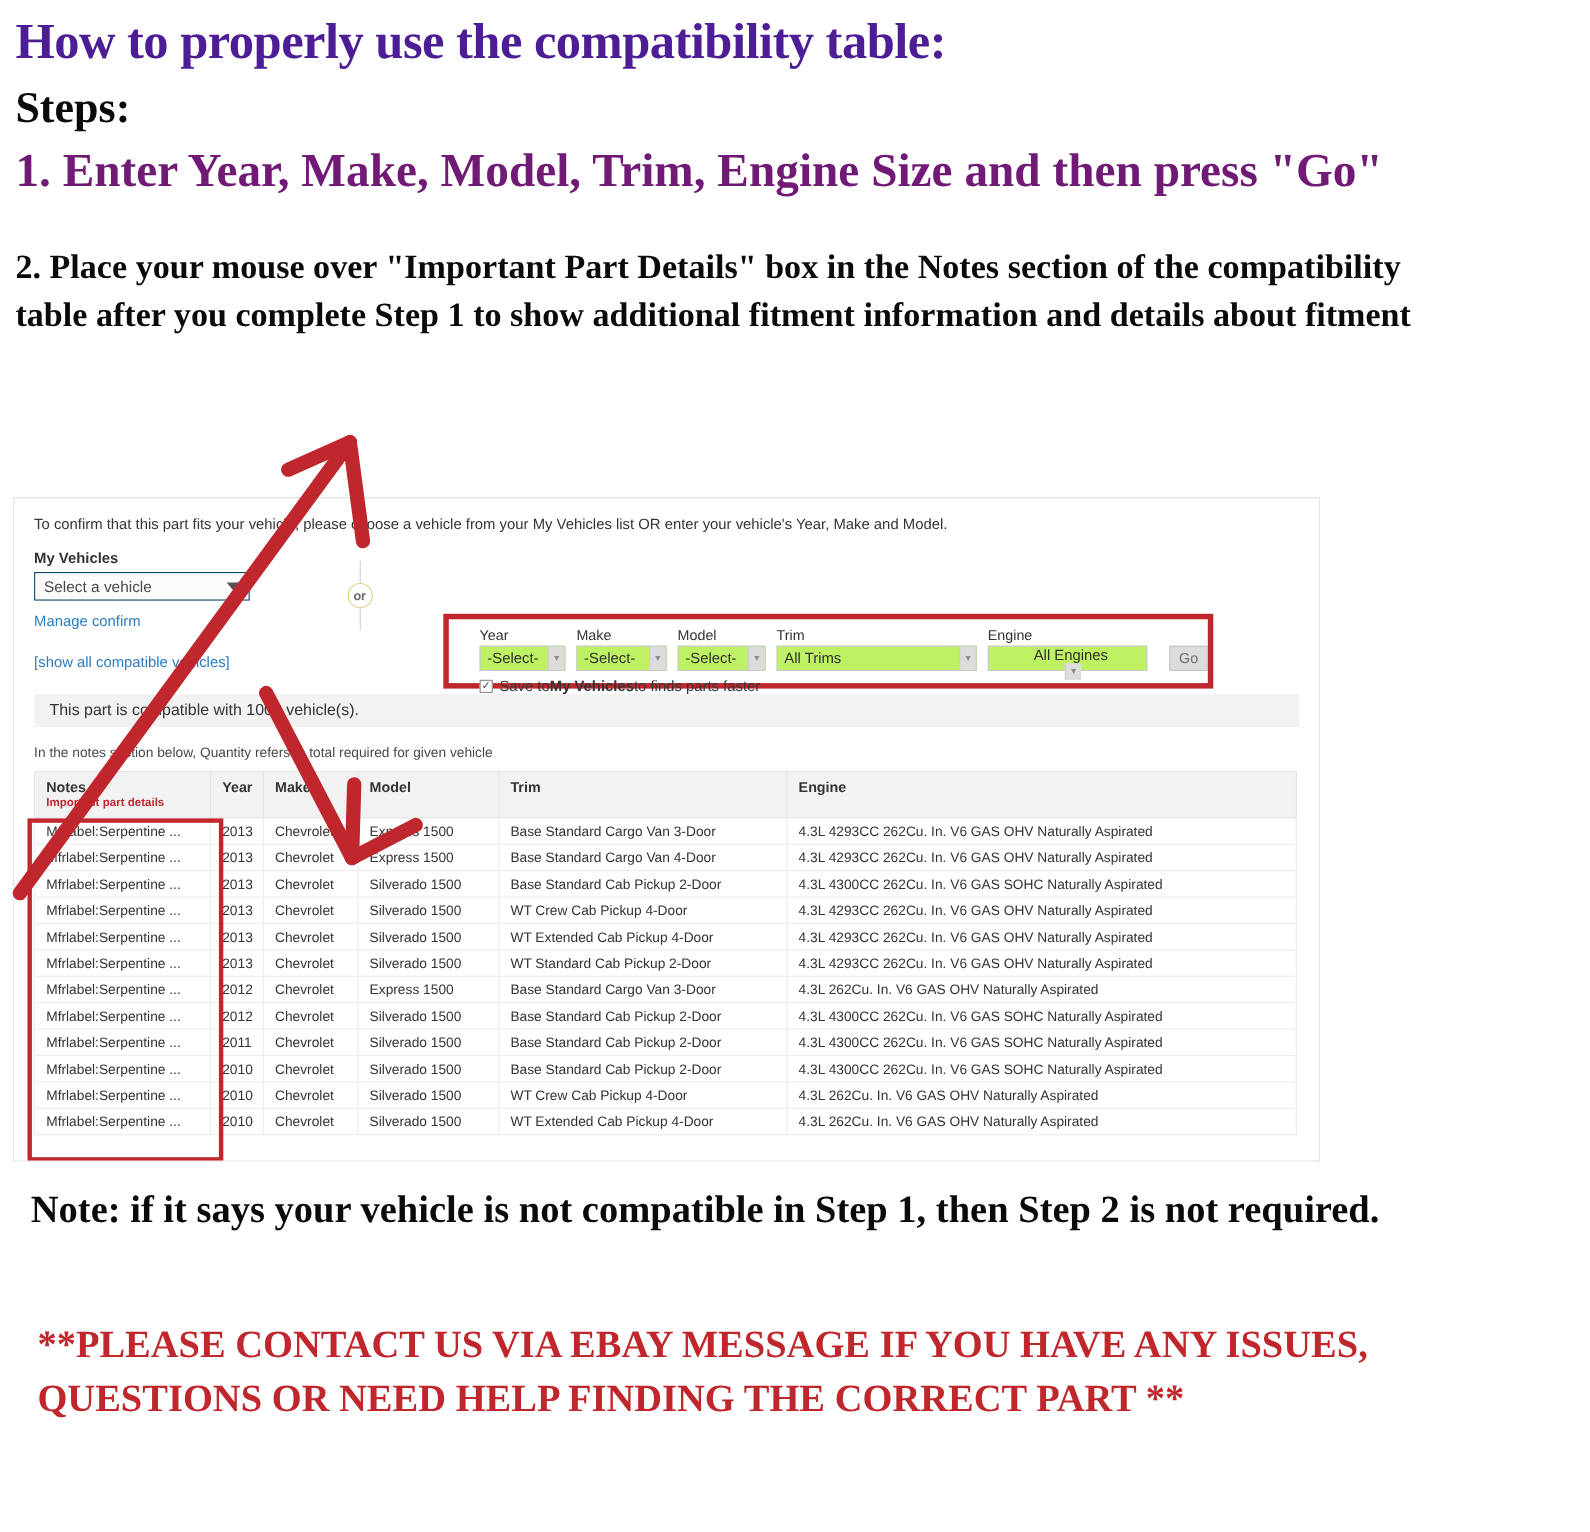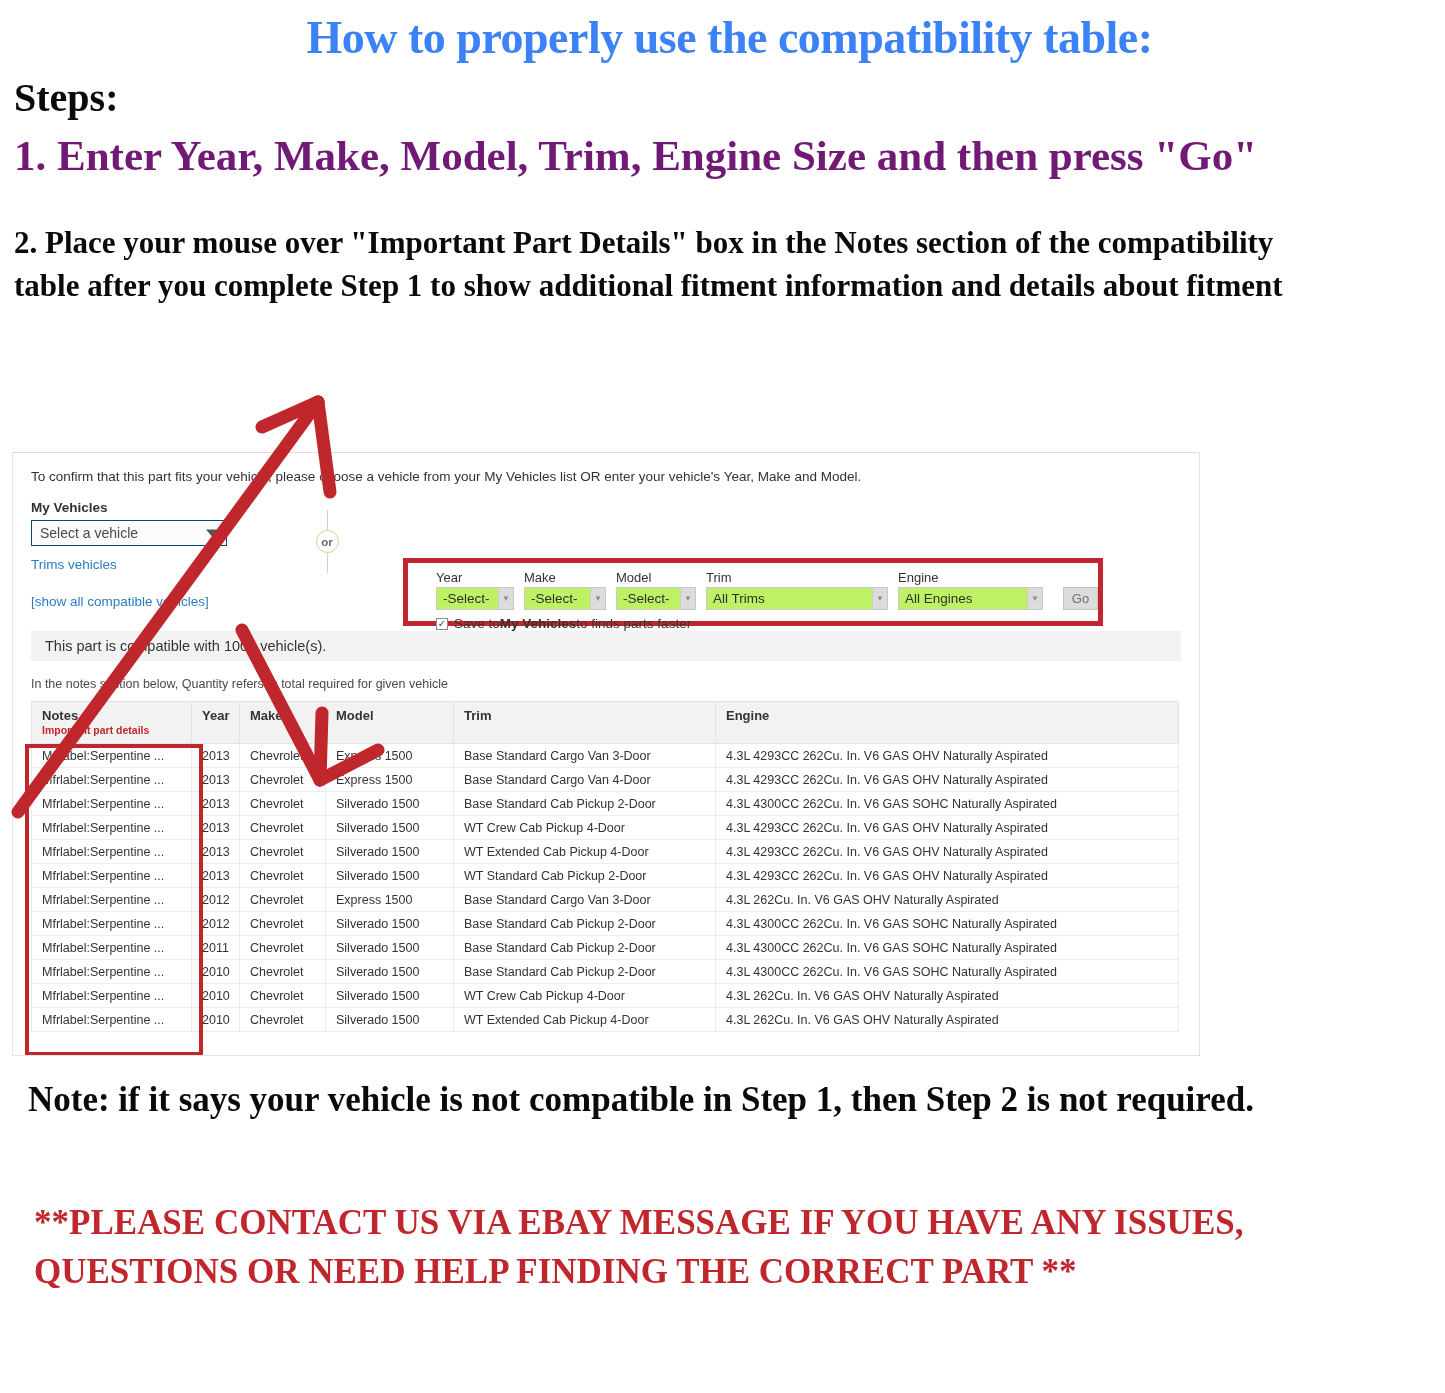--- a/index.html
+++ b/index.html
@@ -7,26 +7,25 @@
   body {
     width:1445px; height:1393px;
     background:#ffffff;
     font-family:"Liberation Sans", sans-serif;
     position:relative;
     overflow:hidden;
   }
   .h-red {
     font-family:"Liberation Serif", serif;
     font-weight:bold;
-    color:#3b82f6;
+    color:#4c1d95;
     font-size:46px;
     line-height:1.05;
     margin:14px 0 0 14px;
     letter-spacing:-0.5px;
-    text-align:center;
   }
   .h-steps {
     font-family:"Liberation Serif", serif;
     font-weight:bold;
     color:#0a0a0a;
     font-size:40px;
     line-height:1.1;
     margin:14px 0 12px 14px;
   }
   .h-step1 {
@@ -115,21 +114,21 @@
   .sel .txt { white-space:nowrap; }
   .sel .arw {
     width:15px; height:100%; background:#dcdcdc; border-left:1px solid #cdcdcd;
     display:flex; align-items:center; justify-content:center;
     color:#8e8e8e; font-size:8px; flex:0 0 15px; margin-left:4px;
   }
   .w-year { width:78px; }
   .w-make { width:82px; }
   .w-model { width:80px; }
   .w-trim { width:182px; }
-  .w-engine { width:145px; }
+  .w-engine { width:145px;flex-direction:column; }
   .go-btn {
     width:44px;height:23px;background:#dcdcdc;border:1px solid #c4c4c4;
     font-size:13px;color:#6f6f6f;display:flex;align-items:center;justify-content:center;
     margin-left:10px;
   }
   .save-row { display:flex; align-items:center; padding:6px 0 0 28px; font-size:13.5px; color:#333; }
   .chk {
     width:12px;height:12px;border:1px solid #8b8b8b;background:#fff;margin-right:6px;
     display:flex;align-items:center;justify-content:center;font-size:10px;color:#444;line-height:1;
   }
@@ -196,21 +195,21 @@
     <div class="panel-sub">To confirm that this part fits your vehicle, please choose a vehicle from your My Vehicles list OR enter your vehicle's Year, Make and Model.</div>
 
     <div class="chooser">
 
       <div class="myveh">
         <div class="myveh-label">My Vehicles</div>
         <div class="veh-select">
           <span>Select a vehicle</span>
           <span class="veh-caret"></span>
         </div>
-        <a class="link-blue mv-manage" href="#">Trims vehicles</a>
+        <a class="link-blue mv-manage" href="#">Manage confirm</a>
         <a class="link-blue mv-showall" href="#">[show all compatible vehicles]</a>
       </div>
 
       <div class="or-wrap">
         <div class="or-line"></div>
         <div class="or-circle">or</div>
         <div class="or-line"></div>
       </div>
 
       <div class="form-hl">

